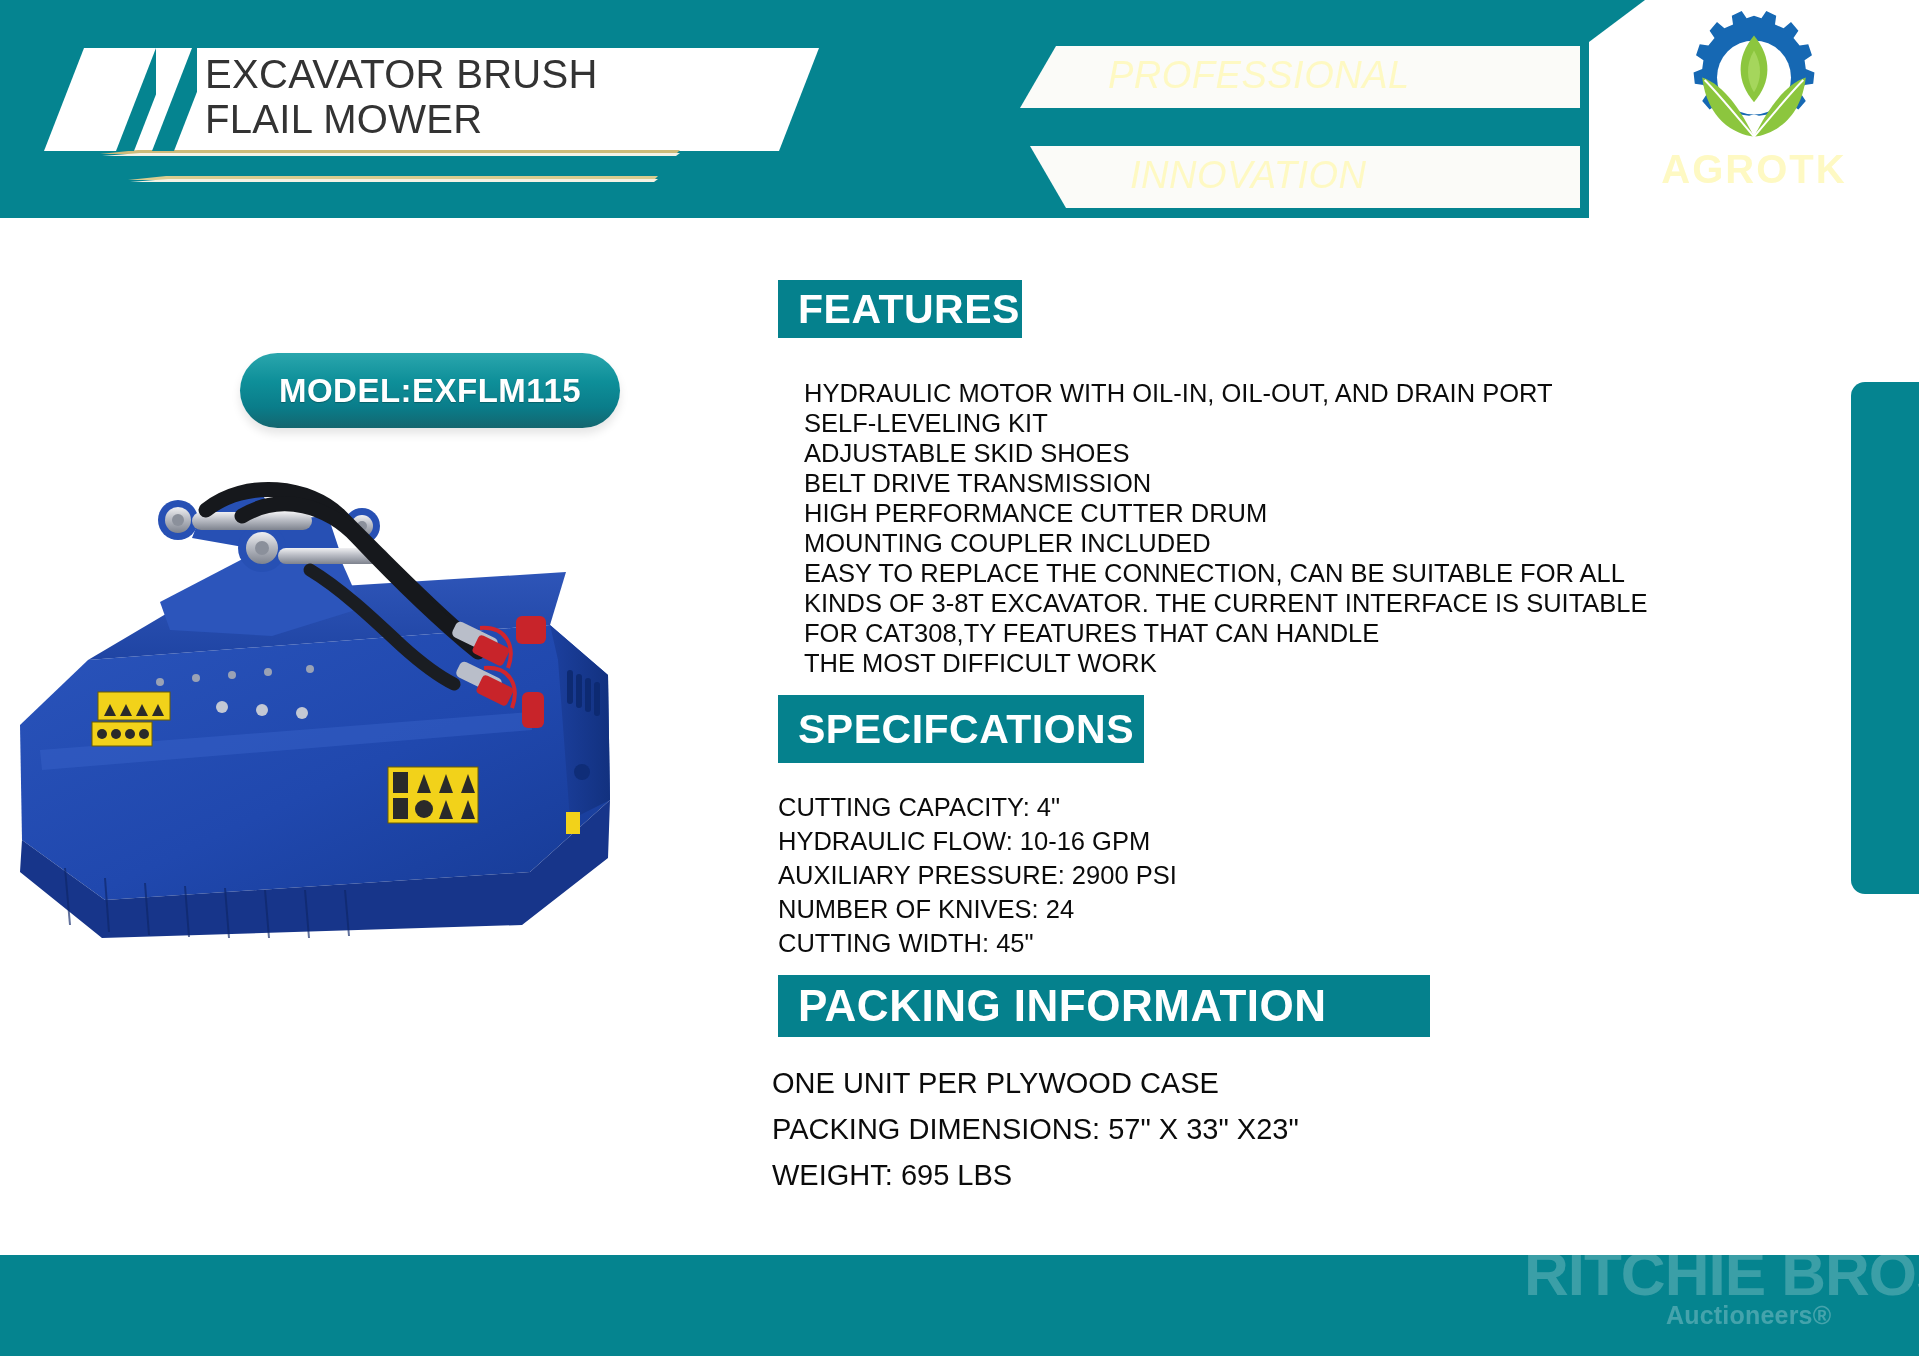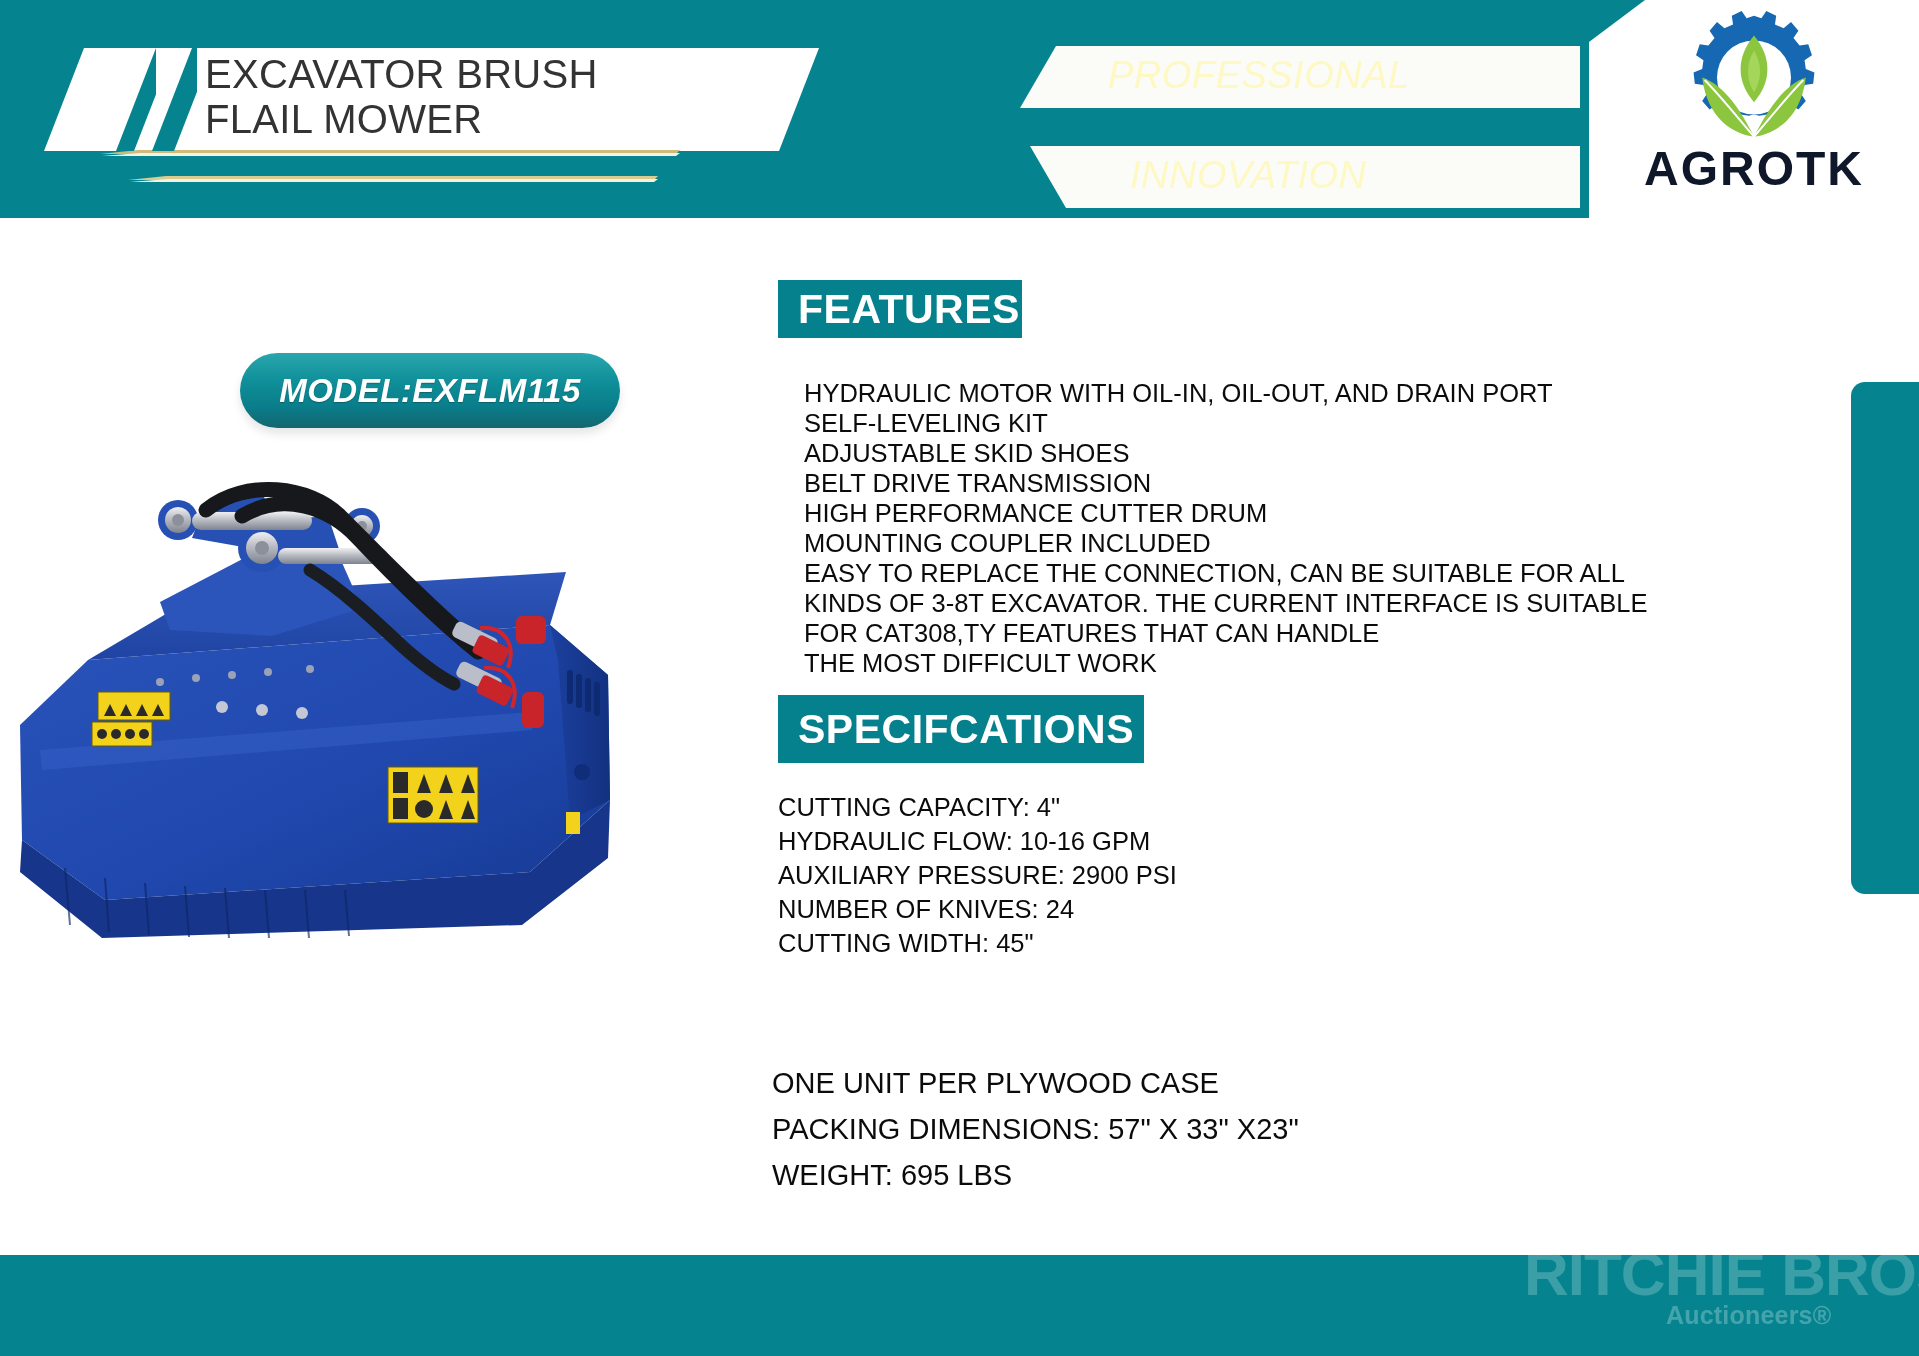--- a/index.html
+++ b/index.html
@@ -132,21 +132,21 @@
     width: 330px; height: 218px;
     z-index: 5;
     display: flex;
     flex-direction: column;
     align-items: center;
     justify-content: flex-start;
     padding-top: 6px;
   }
   .logo-mark { width: 148px; height: 148px; display: block; }
   .logo-word {
-    font-size: 48px; font-weight: bold; color: #0f172a;
+    font-size: 40px; font-weight: bold; color: #fef9c3;
     letter-spacing: 2px; line-height: 42px; margin-top: -6px;
   }
 
   
   .right-tab {
     position: absolute;
     right: 0; top: 382px;
     width: 68px; height: 512px;
     background: #058490;
     border-radius: 14px 0 0 14px;
@@ -164,21 +164,20 @@
     display: flex; align-items: center; justify-content: center;
     z-index: 7;
   }
   .model-badge span {
     color: #ffffff;
     font-size: 33px;
     font-weight: bold;
     letter-spacing: 0.5px;
     text-shadow: 0 1px 1px rgba(0,0,0,0.25);
     white-space: nowrap;
-    font-style: italic;
   }
 
   .product-photo {
     position: absolute;
     left: 10px; top: 420px;
     width: 620px; height: 520px;
     z-index: 3;
   }
 
   
@@ -464,20 +463,23 @@
 
   <div class="sec-head head-specs">
     <span>SPECIFCATIONS</span>
   </div>
   <div class="body-list specs-body">CUTTING CAPACITY: 4"
 HYDRAULIC FLOW: 10-16 GPM
 AUXILIARY PRESSURE: 2900 PSI
 NUMBER OF KNIVES: 24
 CUTTING WIDTH: 45"</div>
 
+  <div class="sec-head head-packing">
+    <span>PACKING INFORMATION</span>
+  </div>
   <div class="body-list packing-body">ONE UNIT PER PLYWOOD CASE
 PACKING DIMENSIONS: 57" X 33" X23"
 WEIGHT: 695 LBS</div>
 
   <div class="footer">
     <div class="watermark">RITCHIE BROS.</div>
     <div class="watermark-sub">Auctioneers®</div>
   </div>
 
 </div>

